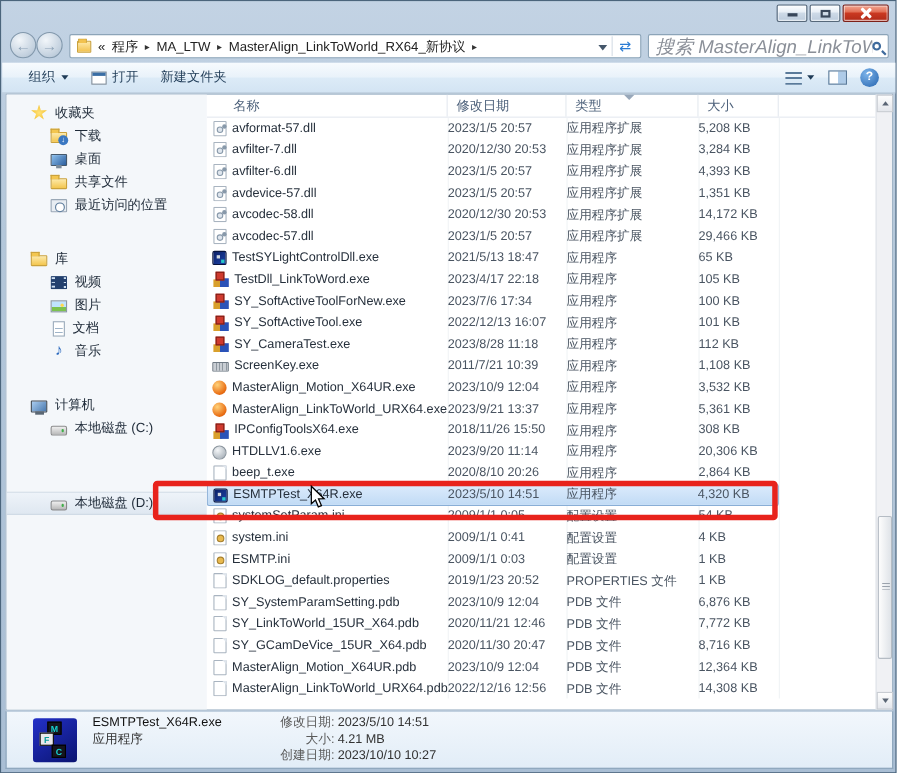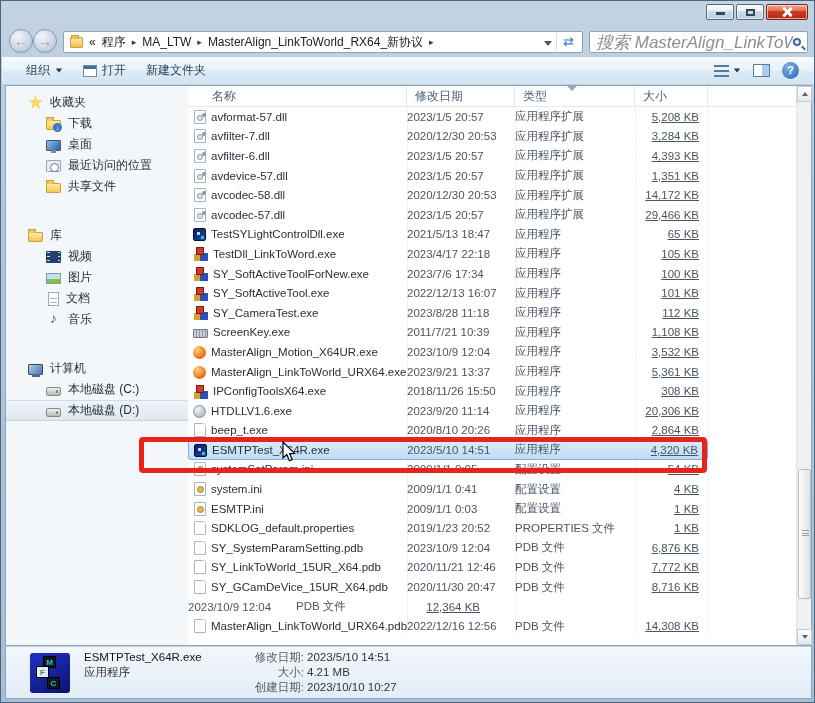--- a/index.html
+++ b/index.html
@@ -54,21 +54,21 @@
   .views-icon { width:15px; height:12px; background:repeating-linear-gradient(180deg,#5a7a9a 0 2px,transparent 2px 5px); }
   .preview-icon { width:17px; height:13px; border:1px solid #5a7a9a; background:linear-gradient(90deg,#ffffff 55%,#aecbe8 55%); }
   .help-icon { width:17px; height:17px; border-radius:50%; background:radial-gradient(circle at 35% 30%,#7db4ea,#2463ae);
     color:#fff; font-size:11px; font-weight:bold; text-align:center; line-height:17px; }
   
   .main { position:absolute; left:4px; top:84px; width:807px; height:561px; background:#fff;
     border:1px solid #8da6bc; display:flex; }
   .sidebar { width:182px; background:#f4f7fa; padding-top:6px; overflow:hidden; flex:none; }
   .sb-item { height:21px; display:flex; align-items:center; gap:7px; font-size:12px; color:#1e2a38; padding-left:22px; }
   .sb-item.child { padding-left:40px; }
-  .sb-item.selected { background:linear-gradient(180deg,#eef3f9,#dfe8f1); border-top:1px solid #d3dde8; border-bottom:1px solid #c8d4e1; }
+  .sb-item.selected { background:linear-gradient(180deg,#eef3f9,#dfe8f1); border-top:1px solid #d3dde8; border-bottom:1px solid #c8d4e1;margin-top:47px; }
   .sb-gap { height:28px; }
   
   .si { width:15px; height:15px; position:relative; flex:none; }
   .si-star { background:radial-gradient(#ffe27a,#f0b513); clip-path:polygon(50% 0%,61% 35%,98% 35%,68% 57%,79% 91%,50% 70%,21% 91%,32% 57%,2% 35%,39% 35%); }
   .si-folder,.si-folder-down,.si-library { margin-top:2px; height:10px; background:linear-gradient(180deg,#fde9a7,#f3c64f); border:1px solid #caa23c; border-radius:1px; }
   .si-folder::before,.si-folder-down::before,.si-library::before { content:""; position:absolute; left:-1px; top:-4px; width:6px; height:3px; background:#f3c64f; border:1px solid #caa23c; border-bottom:none; }
   .si-folder-down::after { content:"↓"; position:absolute; right:-2px; bottom:-3px; width:9px; height:9px; background:#3a78c2; color:#fff; border-radius:50%; font-size:7px; line-height:9px; text-align:center; }
   .si-desktop { margin-top:1px; height:11px; border:1px solid #44586c; background:linear-gradient(135deg,#8cc0ee,#2d5f9e); border-radius:1px; }
   .si-desktop::after { content:""; position:absolute; left:4px; bottom:-3px; width:5px; height:3px; background:#7a8a99; }
   .si-recent { margin-top:1px; height:12px; background:#e8edf2; border:1px solid #9aa8b6; border-radius:1px; }
@@ -97,21 +97,21 @@
   .hcol.c-size { width:73px; }
   .sort-arrow { position:absolute; left:379px; top:0; width:0; height:0;
     border-left:5px solid transparent; border-right:5px solid transparent; border-top:5px solid #98a8ba; }
   .rows { position:relative; flex:1; }
   .col-lines { position:absolute; top:0; bottom:10px; width:1px; background:#f0f3f6; }
   .frow { position:relative; height:19.6px; width:520px; display:flex; align-items:center; font-size:11.5px; color:#37414d; }
   .frow.selected { background:linear-gradient(180deg,#dcebfc,#c1dbf5); border:1px solid #89aed6; border-radius:2px; }
   .cell-name { width:219px; display:flex; align-items:center; padding-left:5px; overflow:hidden; white-space:nowrap; color:#26303c; }
   .cell-date { width:108px; padding-left:0; color:#4a5562; }
   .cell-type { width:120px; padding-left:0; color:#4a5562; }
-  .cell-size { width:73px; padding-right:9px; text-align:right; color:#4a5562;text-decoration:underline; }
+  .cell-size { width:73px; padding-right:9px; color:#4a5562; }
   
   .fi { width:15px; height:15px; position:relative; flex:none; margin-right:5px; }
   .fi-dll,.fi-ini,.fi-page,.fi-generic { margin-left:1px; width:12px; height:14px; background:#fff; border:1px solid #a9b4c0; border-radius:1px; }
   .fi-page::before,.fi-generic::before { content:""; position:absolute; right:-1px; top:-1px; width:0; height:0; border-left:4px solid transparent; border-top:4px solid #dfe5ec; }
   .fi-dll::after { content:""; position:absolute; left:2px; bottom:2px; width:4px; height:4px; border:1px solid #8899aa; border-radius:50%; background:#dfe6ee; box-shadow:4px -3px 0 -1px #8899aa; }
   .fi-ini::after { content:""; position:absolute; left:2px; bottom:2px; width:5px; height:5px; border:1px solid #a67f2e; border-radius:50%; background:#e8b94e; }
   .fi-mfc { }
   .fi-mfc::before { content:""; position:absolute; left:3px; top:1px; width:6px; height:6px; background:#cf3a2e; border:1px solid #7c1d15; box-shadow:4px 6px 0 #2a52b8, -2px 7px 0 #d9a02c; }
   .fi-dark-exe { width:13px; height:13px; margin-top:1px; border-radius:2px; background:linear-gradient(135deg,#0a1f66,#1d43a8); border:1px solid #06123d; }
   .fi-dark-exe::after { content:""; position:absolute; left:3px; top:3px; width:3px; height:3px; background:#cfd6de; box-shadow:4px 4px 0 #27c8c8; }
@@ -220,26 +220,26 @@
         </div>
         <div class="sb-item child">
           <span class="si si-folder-down"></span>
           <span>下载</span>
         </div>
         <div class="sb-item child">
           <span class="si si-desktop"></span>
           <span>桌面</span>
         </div>
         <div class="sb-item child">
+          <span class="si si-folder"></span>
+          <span>共享文件</span>
+        </div>
+        <div class="sb-item child">
           <span class="si si-recent"></span>
           <span>最近访问的位置</span>
-        </div>
-        <div class="sb-item child">
-          <span class="si si-folder"></span>
-          <span>共享文件</span>
         </div>
         <div class="sb-gap"></div>
         <div class="sb-item">
           <span class="si si-library"></span>
           <span>库</span>
         </div>
         <div class="sb-item child">
           <span class="si si-film"></span>
           <span>视频</span>
         </div>
@@ -504,20 +504,24 @@
         <div class="frow">
           <div class="cell-name">
             <span class="fi fi-page"></span>
             <span>SY_GCamDeVice_15UR_X64.pdb</span>
           </div>
           <div class="cell-date">2020/11/30 20:47</div>
           <div class="cell-type">PDB 文件</div>
           <div class="cell-size">8,716 KB</div>
         </div>
         <div class="frow">
+          <div class="cell-name">
+            <span class="fi fi-page"></span>
+            <span>MasterAlign_Motion_X64UR.pdb</span>
+          </div>
           <div class="cell-date">2023/10/9 12:04</div>
           <div class="cell-type">PDB 文件</div>
           <div class="cell-size">12,364 KB</div>
         </div>
         <div class="frow">
           <div class="cell-name">
             <span class="fi fi-page"></span>
             <span>MasterAlign_LinkToWorld_URX64.pdb</span>
           </div>
           <div class="cell-date">2022/12/16 12:56</div>

